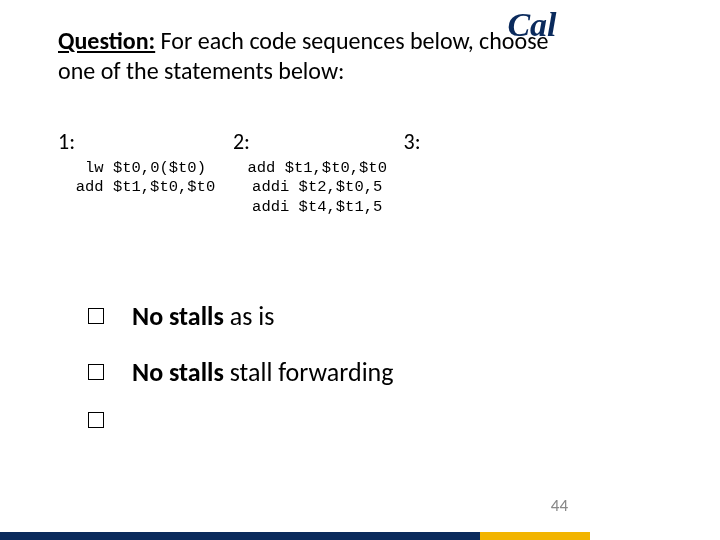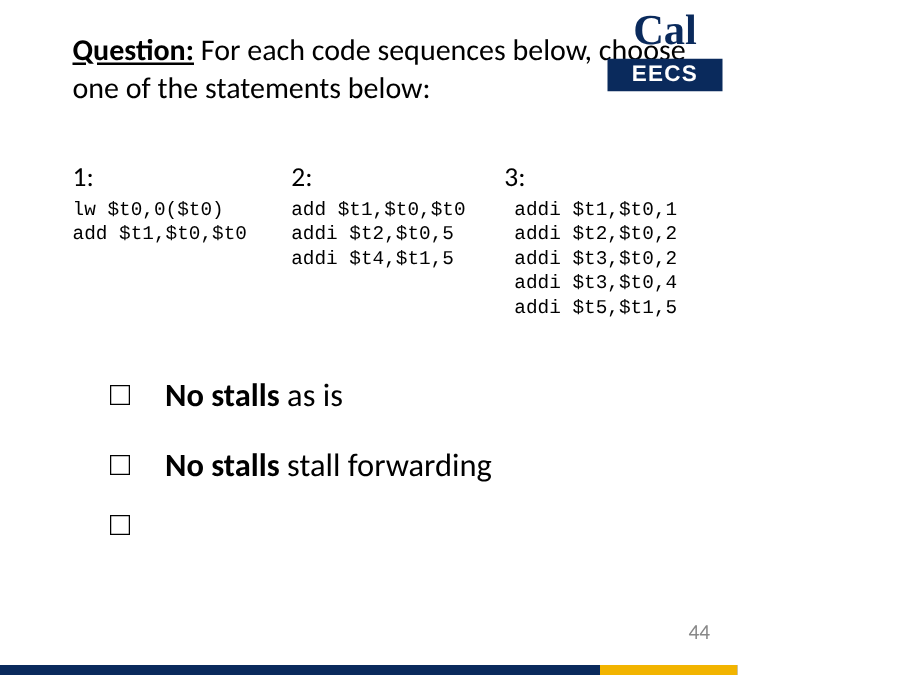--- a/index.html
+++ b/index.html
@@ -1,32 +1,32 @@
 <!DOCTYPE html>
 <html><head>
 <meta charset="utf-8">
 <style>
   * { margin: 0; padding: 0; box-sizing: border-box; }
   html, body { width: 720px; height: 540px; background: #fff; font-family: Calibri, "Segoe UI", Arial, sans-serif; color: #000; position: relative; }
   .slide { width: 590px; height: 540px; position: relative; overflow: hidden; }
   .title { position: absolute; top: 26px; left: 58px; width: 510px; font-size: 24px; line-height: 1.25; }
   .title .q { text-decoration: underline; font-weight: 700; }
 
-  .logo-wrap { position: absolute; top: 10px; right: 12px; width: 92px; }
+  .logo-wrap { position: absolute; top: 10px; right: 12px; width: 92px; font-style: italic; }
   .cal-script { font-family: "Brush Script MT", cursive; font-weight: 700; font-size: 34px; color: #0a2a5c; text-align: center; line-height: 0.9; position: relative; }
   .cal-script::before { content: ""; position: absolute; left: 10px; right: 10px; top: 50%; height: 22px; background: #f2b400; z-index: -1; transform: skewX(-6deg) rotate(-4deg); border-radius: 2px; }
   .eecs-bar { margin-top: 6px; height: 26px; background: #0a2a5c; color: #fff; font-weight: 700; font-size: 18px; letter-spacing: 1px; display: flex; align-items: center; justify-content: center; font-family: Arial, sans-serif; }
 
   .columns { position: absolute; top: 128px; left: 58px; right: 20px; display: flex; }
   .col { display: flex; flex-direction: column; }
   .col-1 { width: 218px; }
   .col-2 { width: 210px; }
   .col-3 { width: 210px; }
   .col-label { font-size: 22px; margin-bottom: 4px; }
-  .code { font-family: "Courier New", Courier, monospace; font-size: 15.5px; line-height: 1.25; white-space: pre; }
+  .code { font-family: "Courier New", Courier, monospace; font-size: 15.5px; line-height: 1.25; white-space: pre; text-align: center; }
   .col-3 .col-label { margin-left: 2px; }
   .col-3 .code { margin-left: 10px; }
 
   .options { position: absolute; top: 300px; left: 88px; }
   .opt { display: flex; align-items: center; margin-bottom: 24px; }
   .box { width: 16px; height: 16px; border: 1.5px solid #000; margin-right: 28px; flex-shrink: 0; }
   .opt-text { font-size: 26px; }
   .bold { font-weight: 700; }
 
   .page-num { position: absolute; right: 22px; bottom: 24px; font-size: 17px; color: #888; }
@@ -36,42 +36,36 @@
 </head>
 <body>
 <div class="slide">
 
   <div class="title">
     <span class="q">Question:</span><span>  For each code sequences below, choose one of the statements below:</span>
   </div>
 
   <div class="logo-wrap">
     <div class="cal-script">Cal</div>
-    <div class="eecs-bar">EECS</div>
   </div>
 
   <div class="columns">
     <div class="col col-1">
       <div class="col-label">1:</div>
       <div class="code">lw $t0,0($t0)
 add $t1,$t0,$t0</div>
     </div>
     <div class="col col-2">
       <div class="col-label">2:</div>
       <div class="code">add $t1,$t0,$t0
 addi $t2,$t0,5
 addi $t4,$t1,5</div>
     </div>
     <div class="col col-3">
       <div class="col-label">3:</div>
-      <div class="code">addi $t1,$t0,1
-addi $t2,$t0,2
-addi $t3,$t0,2
-addi $t3,$t0,4
-addi $t5,$t1,5</div>
     </div>
   </div>
 
   <div class="options">
     <div class="opt">
       <div class="box"></div>
       <div class="opt-text"><span class="bold">No stalls</span><span> as is</span></div>
     </div>
     <div class="opt">
       <div class="box"></div>

